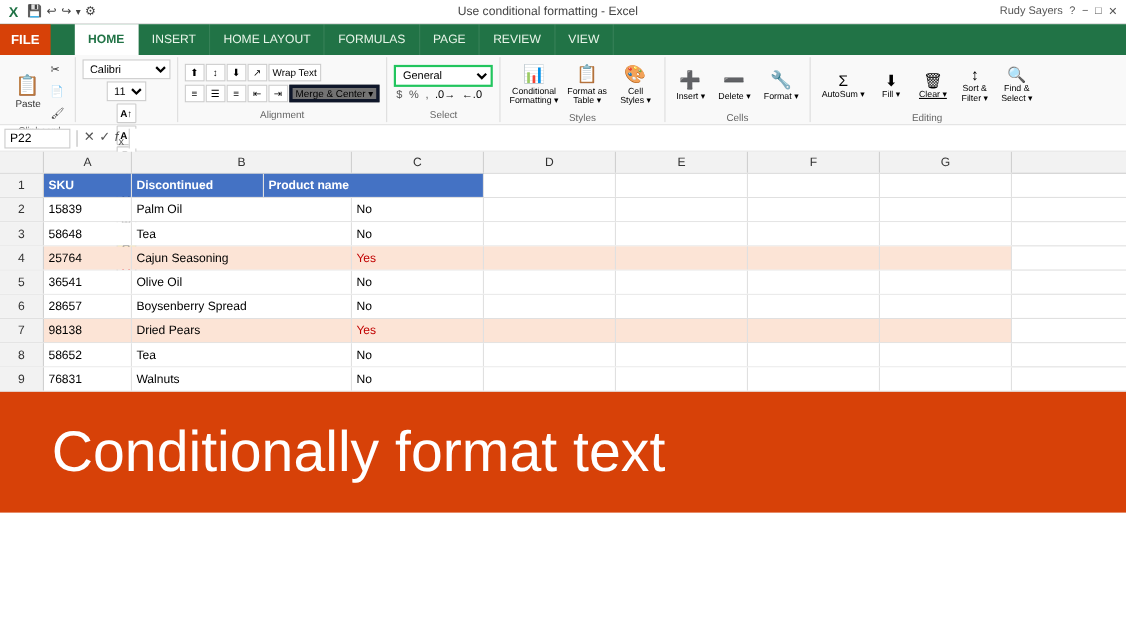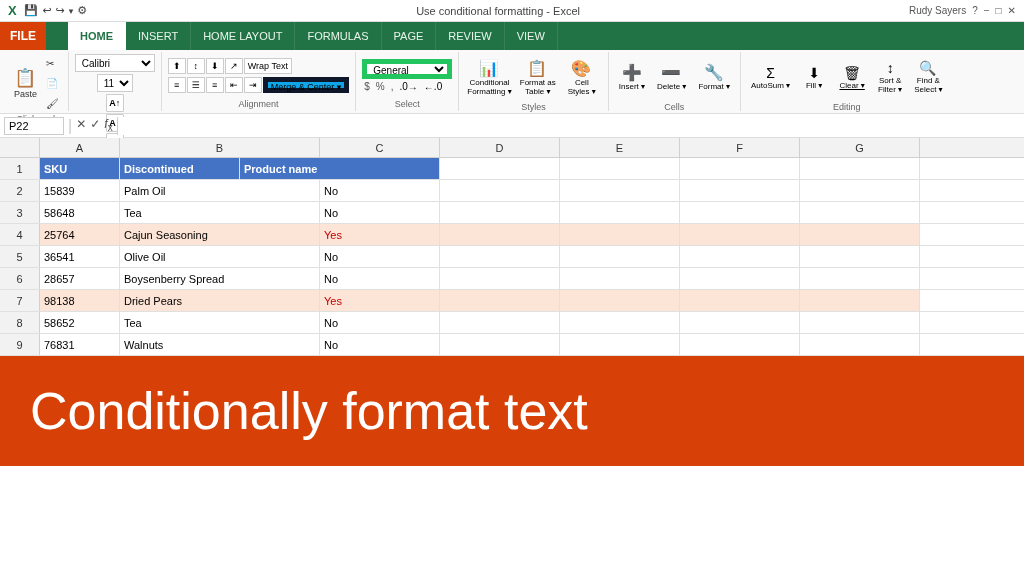--- a/index.html
+++ b/index.html
@@ -140,22 +140,22 @@
       cursor: pointer;
       display: flex;
       align-items: center;
       justify-content: center;
       border-radius: 1px;
     }
     .alignment-group { display: flex; flex-direction: column; gap: 1px; }
     .align-row { display: flex; gap: 1px; }
     .align-btn { width: 18px; height: 16px; border: 1px solid #ccc; background: #fff; cursor: pointer; display: flex; align-items: center; justify-content: center; font-size: 9px; }
     .wrap-btn { font-size: 9px; border: 1px solid #ccc; background: #fff; padding: 0 3px; height: 16px; cursor: pointer; white-space: nowrap; }
-    .merge-btn { font-size: 9px; border: 5px solid #0f172a; background: #0ea5e9; padding: 0 3px; height: 16px; cursor: pointer; }
-    .number-select { font-size: 10px; border: 5px solid #22c55e; padding: 0 2px; height: 20px; width: 90px; background: #fff; cursor: pointer; }
+    .merge-btn { font-size: 9px; border: 3px solid #0f172a; background: #737373; padding: 0 3px; height: 16px; cursor: pointer; }
+    .number-select { font-size: 10px; border: 2px solid #22c55e; padding: 0 2px; height: 20px; width: 90px; background: #fff; cursor: pointer; }
     .number-fmt { display: flex; flex-direction: column; gap: 2px; }
     .number-row { display: flex; gap: 2px; align-items: center; }
     .style-btn-big {
       display: flex;
       flex-direction: column;
       align-items: center;
       font-size: 8px;
       cursor: pointer;
       padding: 2px;
       border-radius: 2px;
@@ -305,21 +305,21 @@
     .row-highlighted .cell-c {
       color: #c00000;
     }
 
     
     .bottom-banner {
       background: #d74108;
       height: 110px;
       display: flex;
       align-items: center;
-      padding: 0 30px;
+      padding: 0 47px;
     }
     .bottom-banner-text {
       color: #fff;
       font-size: 52px;
       font-weight: 300;
       font-family: 'Segoe UI', Arial, sans-serif;
     }
 
     .percent-btn { font-size: 10px; padding: 0 2px; cursor: pointer; color: #555; }
     .comma-btn { font-size: 10px; padding: 0 2px; cursor: pointer; color: #555; }

